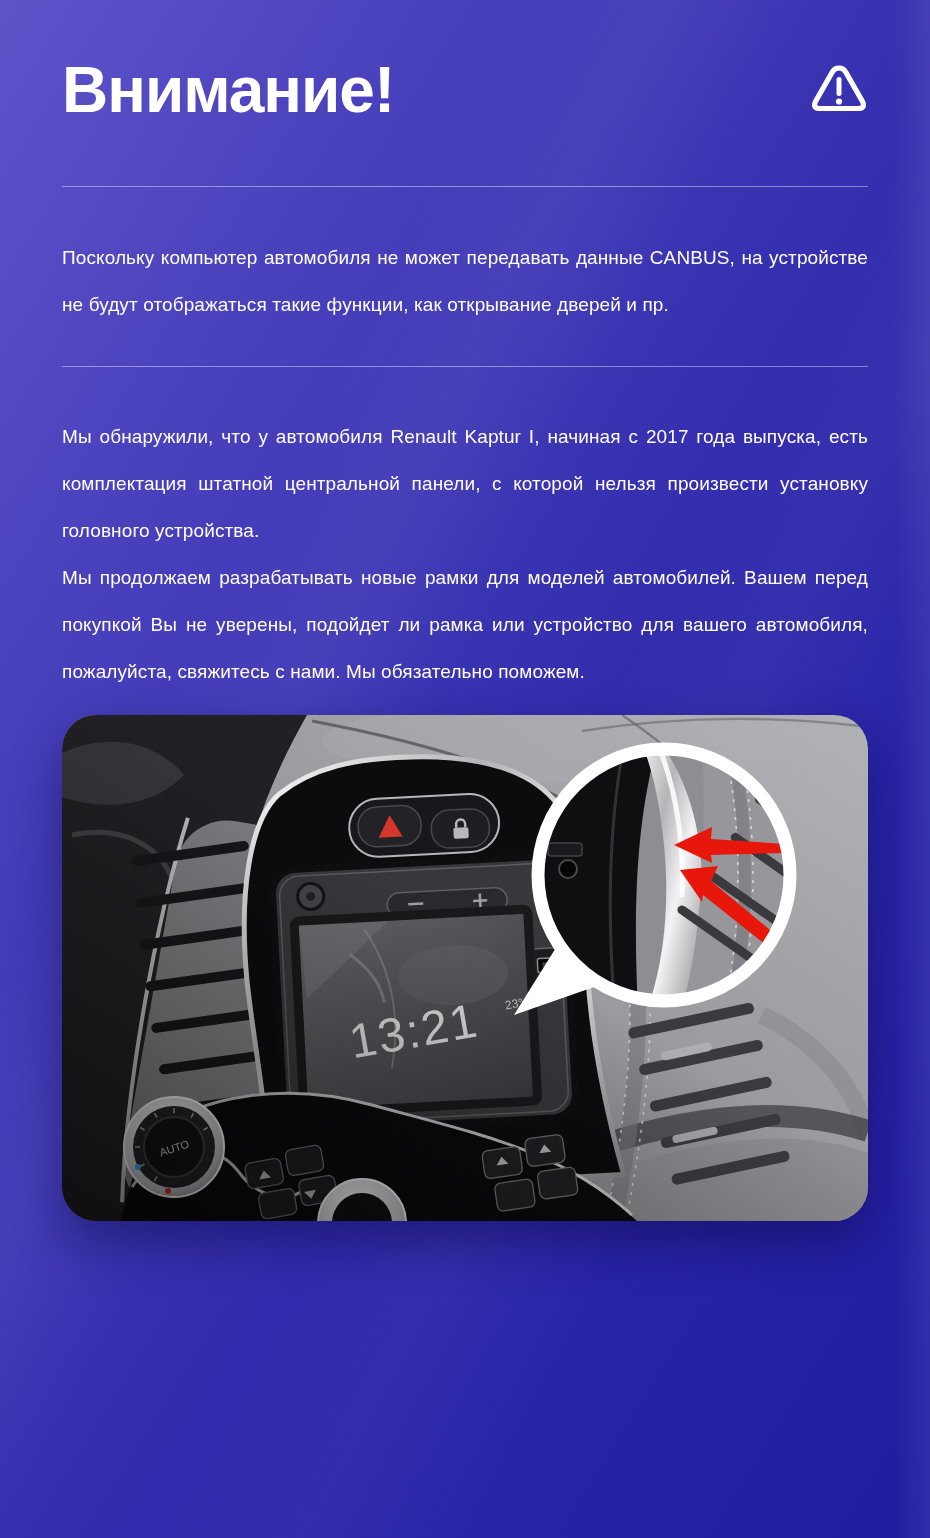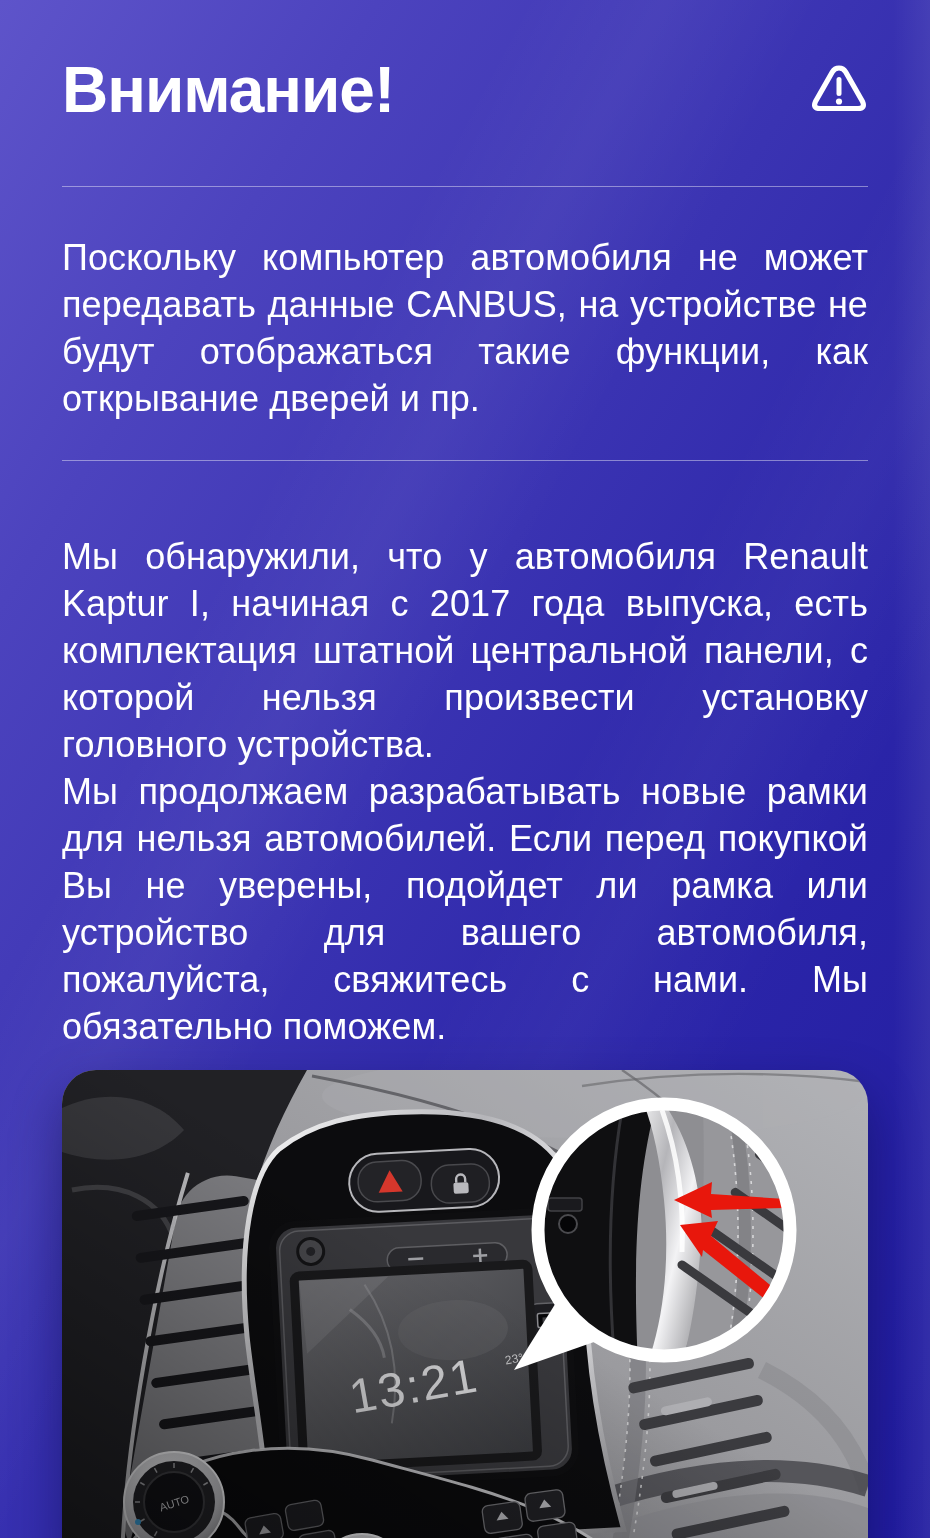--- a/index.html
+++ b/index.html
@@ -15,24 +15,24 @@
       linear-gradient(118deg, rgba(255,255,255,0) 30%, rgba(255,255,255,0.045) 38%, rgba(255,255,255,0) 47%,
                               rgba(255,255,255,0) 56%, rgba(255,255,255,0.035) 64%, rgba(255,255,255,0) 74%);
   }
   .content{position:absolute;inset:0;padding:0 62px;box-sizing:border-box;}
   .header{display:flex;justify-content:space-between;align-items:flex-end;margin-top:50px;}
   .title{font-size:64px;font-weight:bold;line-height:1;letter-spacing:-1px;}
   .warn{margin-top:12px;}
   .divider{border:none;border-top:1px solid rgba(255,255,255,0.42);margin:0;}
   .div1{margin-top:64px;}
   .div2{margin-top:38px;}
-  .body-text{font-size:36px;line-height:47px;text-align:justify;margin:0;
+  .body-text{font-size:19px;line-height:47px;text-align:justify;margin:0;
              text-justify:inter-word;letter-spacing:0.1px;}
   .p-canbus{margin-top:47px;}
-  .block2{margin-top:72px;}
+  .block2{margin-top:46px;}
   .photo{
     margin-top:20px;width:806px;height:506px;border-radius:34px;overflow:hidden;
     position:relative;box-shadow:0 22px 50px rgba(8,6,60,0.45);
   }
   .photo svg{display:block;}
 </style>
 </head>
 <body>
 
 <div class="bg-streaks"></div>
@@ -51,21 +51,21 @@
   </div>
 
   <hr class="divider div1">
 
   <p class="body-text p-canbus">Поскольку компьютер автомобиля не может передавать данные CANBUS, на устройстве не будут отображаться такие функции, как открывание дверей и пр.</p>
 
   <hr class="divider div2">
 
   <div class="block2">
     <p class="body-text">Мы обнаружили, что у автомобиля Renault Kaptur I, начиная с 2017 года выпуска, есть комплектация штатной центральной панели, с которой нельзя произвести установку головного устройства.</p>
-    <p class="body-text">Мы продолжаем разрабатывать новые рамки для нельзя автомобилей. Если перед покупкой Вы не уверены, подойдет ли рамка или устройство для вашего автомобиля, пожалуйста, свяжитесь с нами. Мы обязательно поможем.</p>
+    <p class="body-text">Мы продолжаем разрабатывать новые рамки для моделей автомобилей. Вашем перед покупкой Вы не уверены, подойдет ли рамка или устройство для вашего автомобиля, пожалуйста, свяжитесь с нами. Мы обязательно поможем.</p>
   </div>
 
   <div class="photo">
     <svg width="806" height="506" viewBox="0 0 806 506">
       <defs>
         <linearGradient id="bgG" x1="0" y1="1" x2="1" y2="0">
           <stop offset="0" stop-color="#707074"></stop>
           <stop offset="0.55" stop-color="#9b9b9f"></stop>
           <stop offset="1" stop-color="#b2b3b7"></stop>
         </linearGradient>

